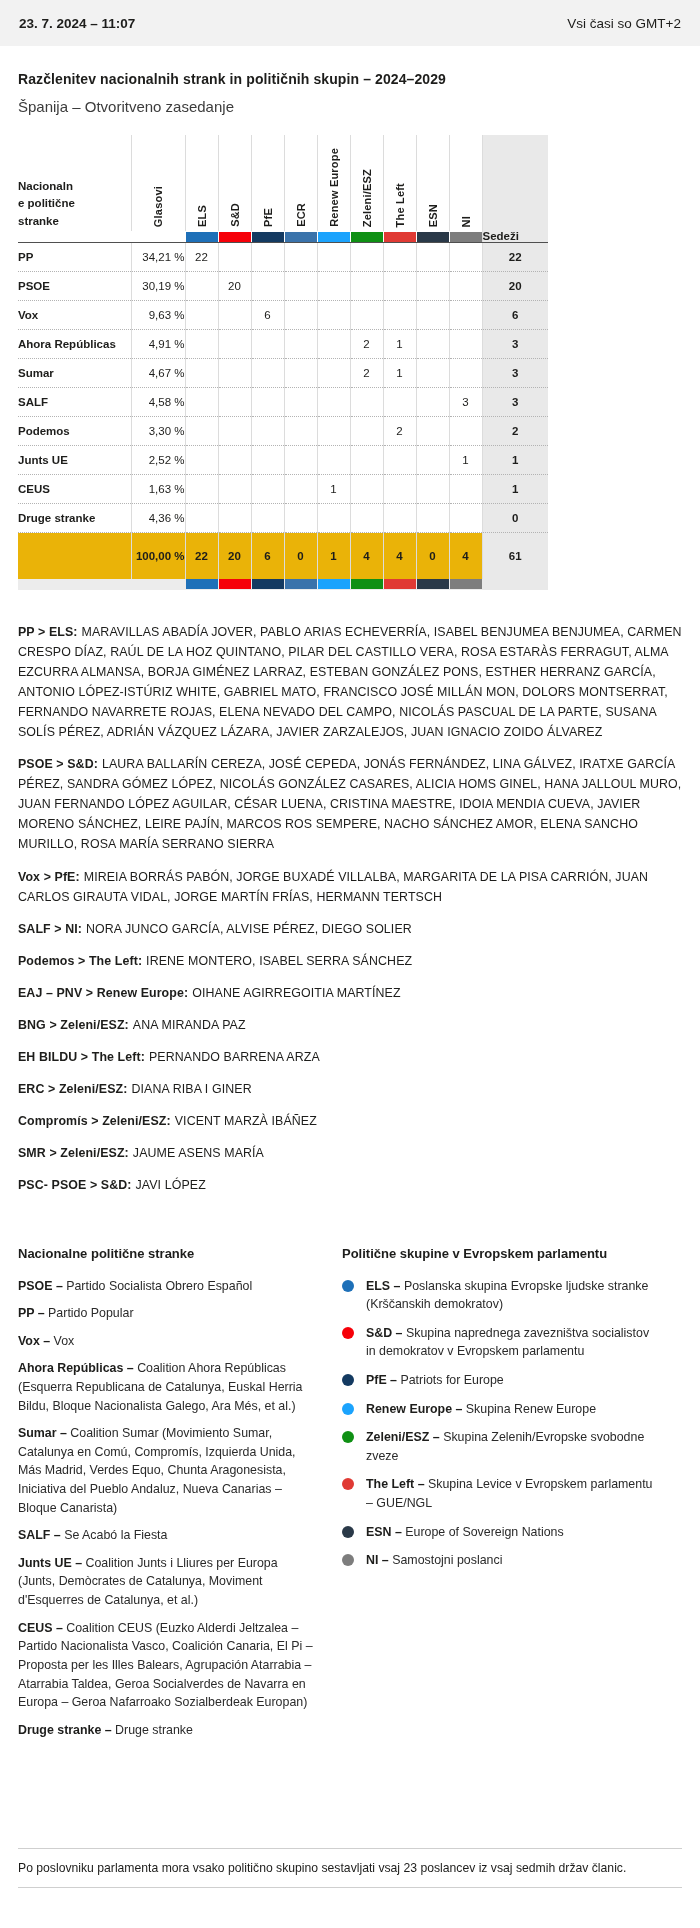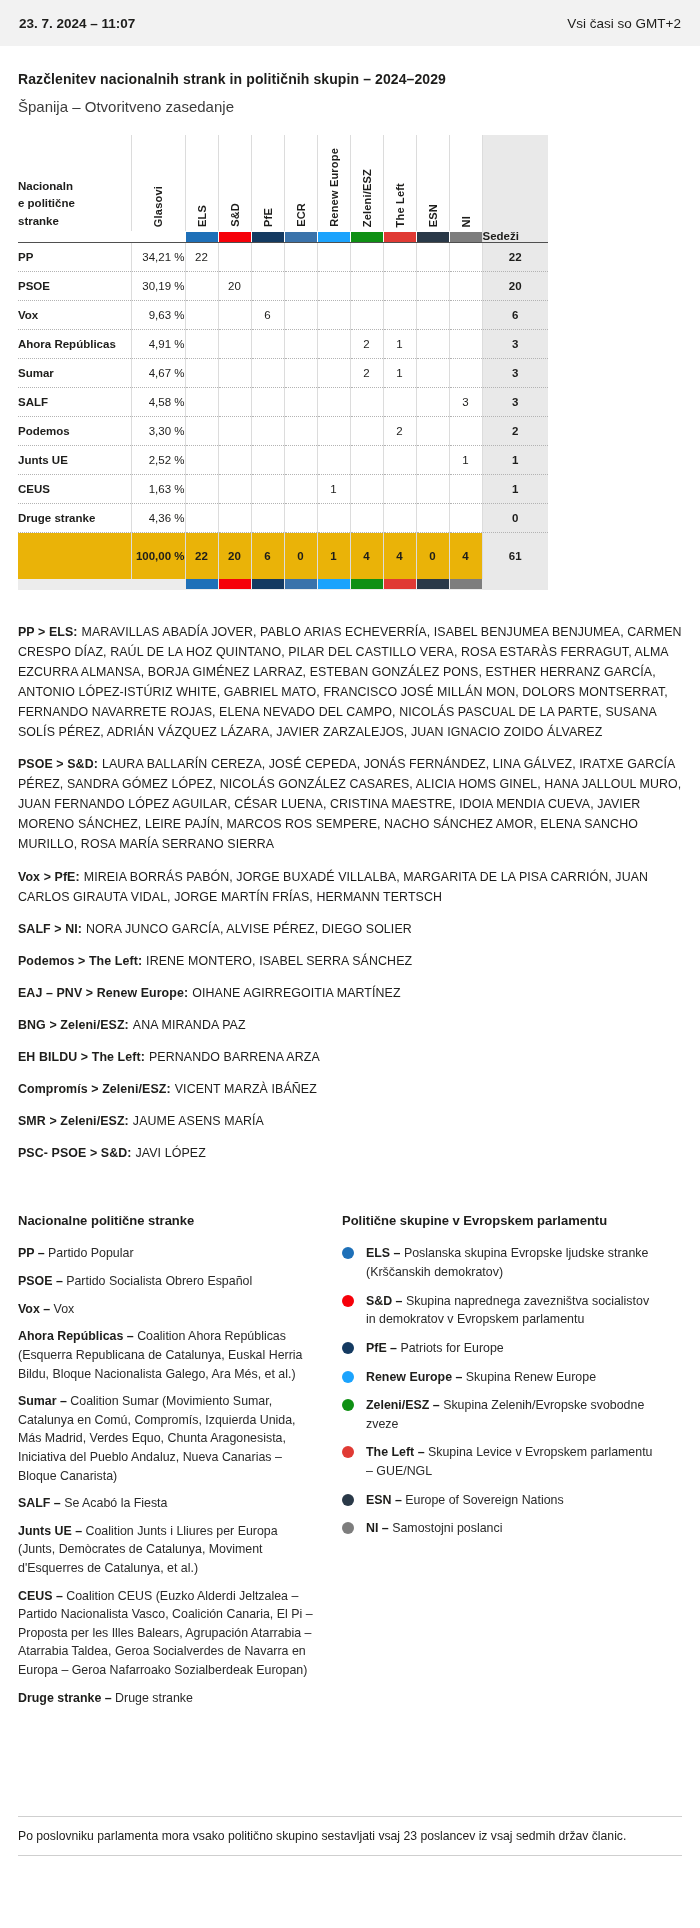--- a/index.html
+++ b/index.html
@@ -327,31 +327,32 @@
 
     <section class="mep-lists" id="mep-lists">
         <p class="mep"><strong>PP &gt; ELS</strong><span class="names">MARAVILLAS ABADÍA JOVER, PABLO ARIAS ECHEVERRÍA, ISABEL BENJUMEA BENJUMEA, CARMEN CRESPO DÍAZ, RAÚL DE LA HOZ QUINTANO, PILAR DEL CASTILLO VERA, ROSA ESTARÀS FERRAGUT, ALMA EZCURRA ALMANSA, BORJA GIMÉNEZ LARRAZ, ESTEBAN GONZÁLEZ PONS, ESTHER HERRANZ GARCÍA, ANTONIO LÓPEZ-ISTÚRIZ WHITE, GABRIEL MATO, FRANCISCO JOSÉ MILLÁN MON, DOLORS MONTSERRAT, FERNANDO NAVARRETE ROJAS, ELENA NEVADO DEL CAMPO, NICOLÁS PASCUAL DE LA PARTE, SUSANA SOLÍS PÉREZ, ADRIÁN VÁZQUEZ LÁZARA, JAVIER ZARZALEJOS, JUAN IGNACIO ZOIDO ÁLVAREZ</span></p>
         <p class="mep"><strong>PSOE &gt; S&amp;D</strong><span class="names">LAURA BALLARÍN CEREZA, JOSÉ CEPEDA, JONÁS FERNÁNDEZ, LINA GÁLVEZ, IRATXE GARCÍA PÉREZ, SANDRA GÓMEZ LÓPEZ, NICOLÁS GONZÁLEZ CASARES, ALICIA HOMS GINEL, HANA JALLOUL MURO, JUAN FERNANDO LÓPEZ AGUILAR, CÉSAR LUENA, CRISTINA MAESTRE, IDOIA MENDIA CUEVA, JAVIER MORENO SÁNCHEZ, LEIRE PAJÍN, MARCOS ROS SEMPERE, NACHO SÁNCHEZ AMOR, ELENA SANCHO MURILLO, ROSA MARÍA SERRANO SIERRA</span></p>
         <p class="mep"><strong>Vox &gt; PfE</strong><span class="names">MIREIA BORRÁS PABÓN, JORGE BUXADÉ VILLALBA, MARGARITA DE LA PISA CARRIÓN, JUAN CARLOS GIRAUTA VIDAL, JORGE MARTÍN FRÍAS, HERMANN TERTSCH</span></p>
         <p class="mep"><strong>SALF &gt; NI</strong><span class="names">NORA JUNCO GARCÍA, ALVISE PÉREZ, DIEGO SOLIER</span></p>
         <p class="mep"><strong>Podemos &gt; The Left</strong><span class="names">IRENE MONTERO, ISABEL SERRA SÁNCHEZ</span></p>
         <p class="mep"><strong>EAJ – PNV &gt; Renew Europe</strong><span class="names">OIHANE AGIRREGOITIA MARTÍNEZ</span></p>
         <p class="mep"><strong>BNG &gt; Zeleni/ESZ</strong><span class="names">ANA MIRANDA PAZ</span></p>
         <p class="mep"><strong>EH BILDU &gt; The Left</strong><span class="names">PERNANDO BARRENA ARZA</span></p>
+        <p class="mep"><strong>ERC &gt; Zeleni/ESZ</strong><span class="names">DIANA RIBA I GINER</span></p>
         <p class="mep"><strong>Compromís &gt; Zeleni/ESZ</strong><span class="names">VICENT MARZÀ IBÁÑEZ</span></p>
         <p class="mep"><strong>SMR &gt; Zeleni/ESZ</strong><span class="names">JAUME ASENS MARÍA</span></p>
         <p class="mep"><strong>PSC- PSOE &gt; S&amp;D</strong><span class="names">JAVI LÓPEZ</span></p>
       </section>
 
     <section class="cols">
       <div class="colL">
         <h3>Nacionalne politične stranke</h3>
         <div id="party-items">
+            <p class="party-item"><strong>PSOE</strong><span>Partido Socialista Obrero Español</span></p>
             <p class="party-item"><strong>PP</strong><span>Partido Popular</span></p>
-            <p class="party-item"><strong>PSOE</strong><span>Partido Socialista Obrero Español</span></p>
             <p class="party-item"><strong>Vox</strong><span>Vox</span></p>
             <p class="party-item"><strong>Ahora Repúblicas</strong><span>Coalition Ahora Repúblicas (Esquerra Republicana de Catalunya, Euskal Herria Bildu, Bloque Nacionalista Galego, Ara Més, et al.)</span></p>
             <p class="party-item"><strong>Sumar</strong><span>Coalition Sumar (Movimiento Sumar, Catalunya en Comú, Compromís, Izquierda Unida, Más Madrid, Verdes Equo, Chunta Aragonesista, Iniciativa del Pueblo Andaluz, Nueva Canarias – Bloque Canarista)</span></p>
             <p class="party-item"><strong>SALF</strong><span>Se Acabó la Fiesta</span></p>
             <p class="party-item"><strong>Junts UE</strong><span>Coalition Junts i Lliures per Europa (Junts, Demòcrates de Catalunya, Moviment d'Esquerres de Catalunya, et al.)</span></p>
             <p class="party-item"><strong>CEUS</strong><span>Coalition CEUS (Euzko Alderdi Jeltzalea – Partido Nacionalista Vasco, Coalición Canaria, El Pi – Proposta per les Illes Balears, Agrupación Atarrabia – Atarrabia Taldea, Geroa Socialverdes de Navarra en Europa – Geroa Nafarroako Sozialberdeak Europan)</span></p>
             <p class="party-item"><strong>Druge stranke</strong><span>Druge stranke</span></p>
           </div>
       </div>
       <div class="colR">

